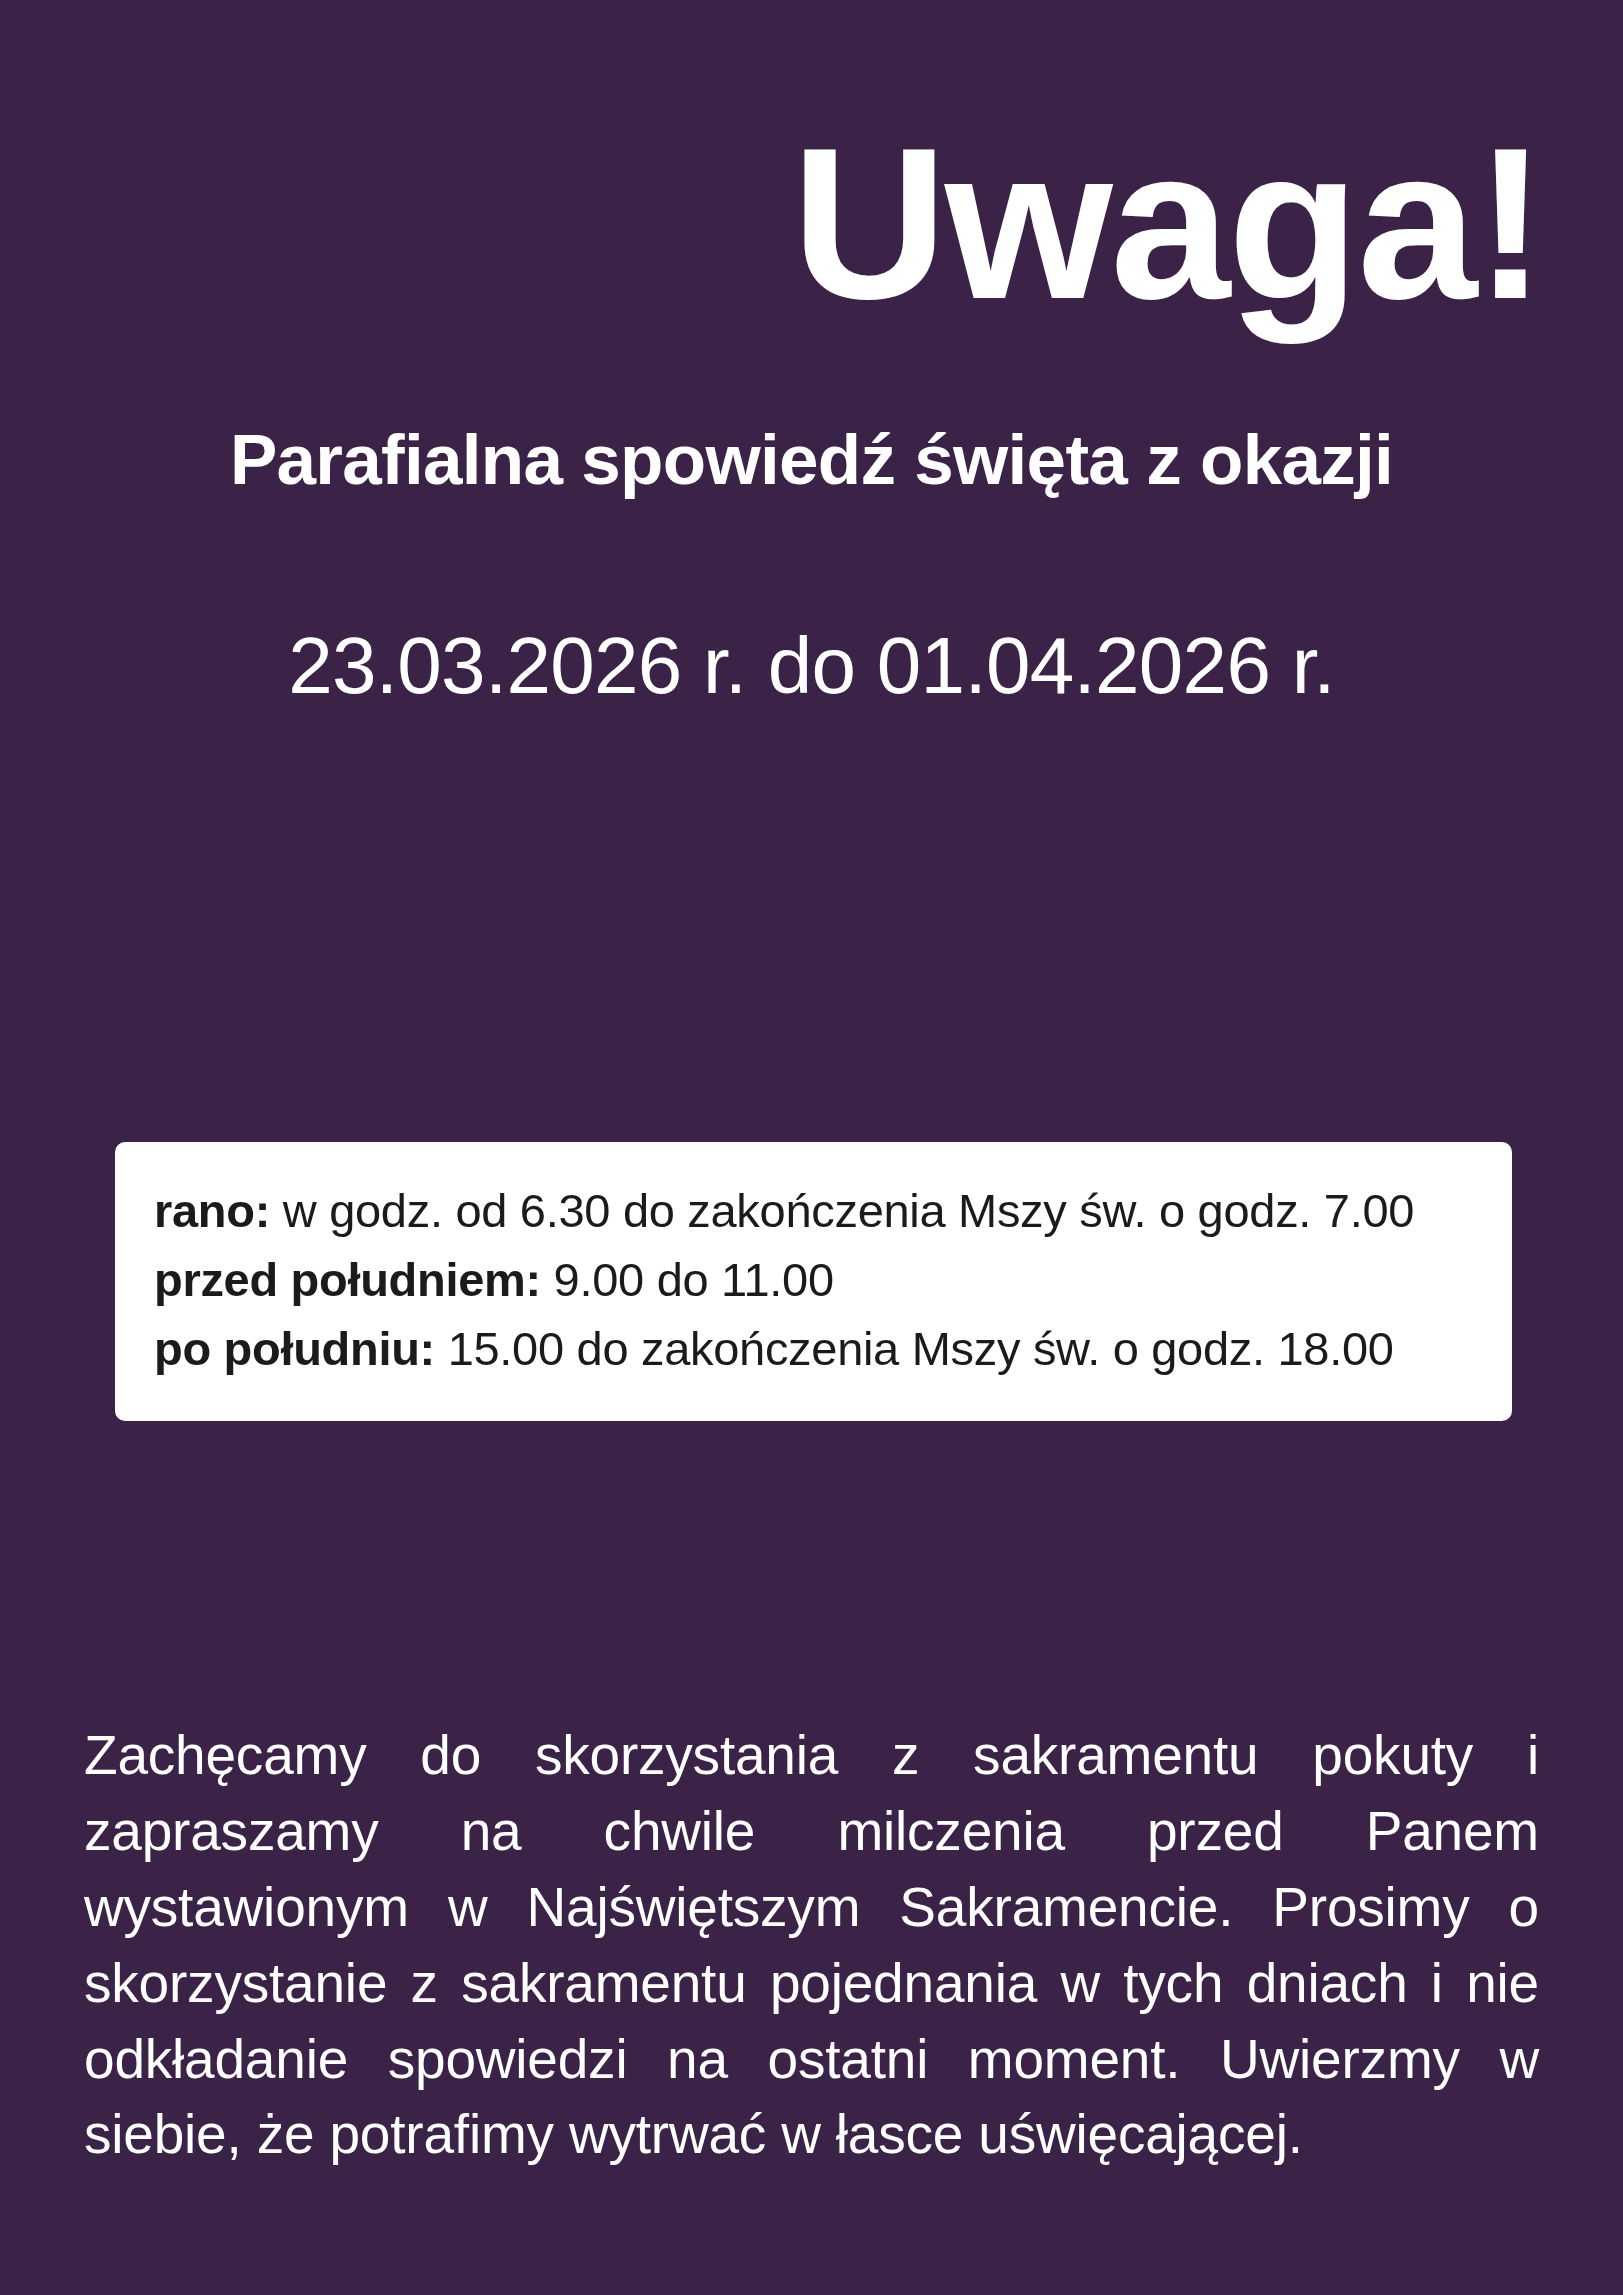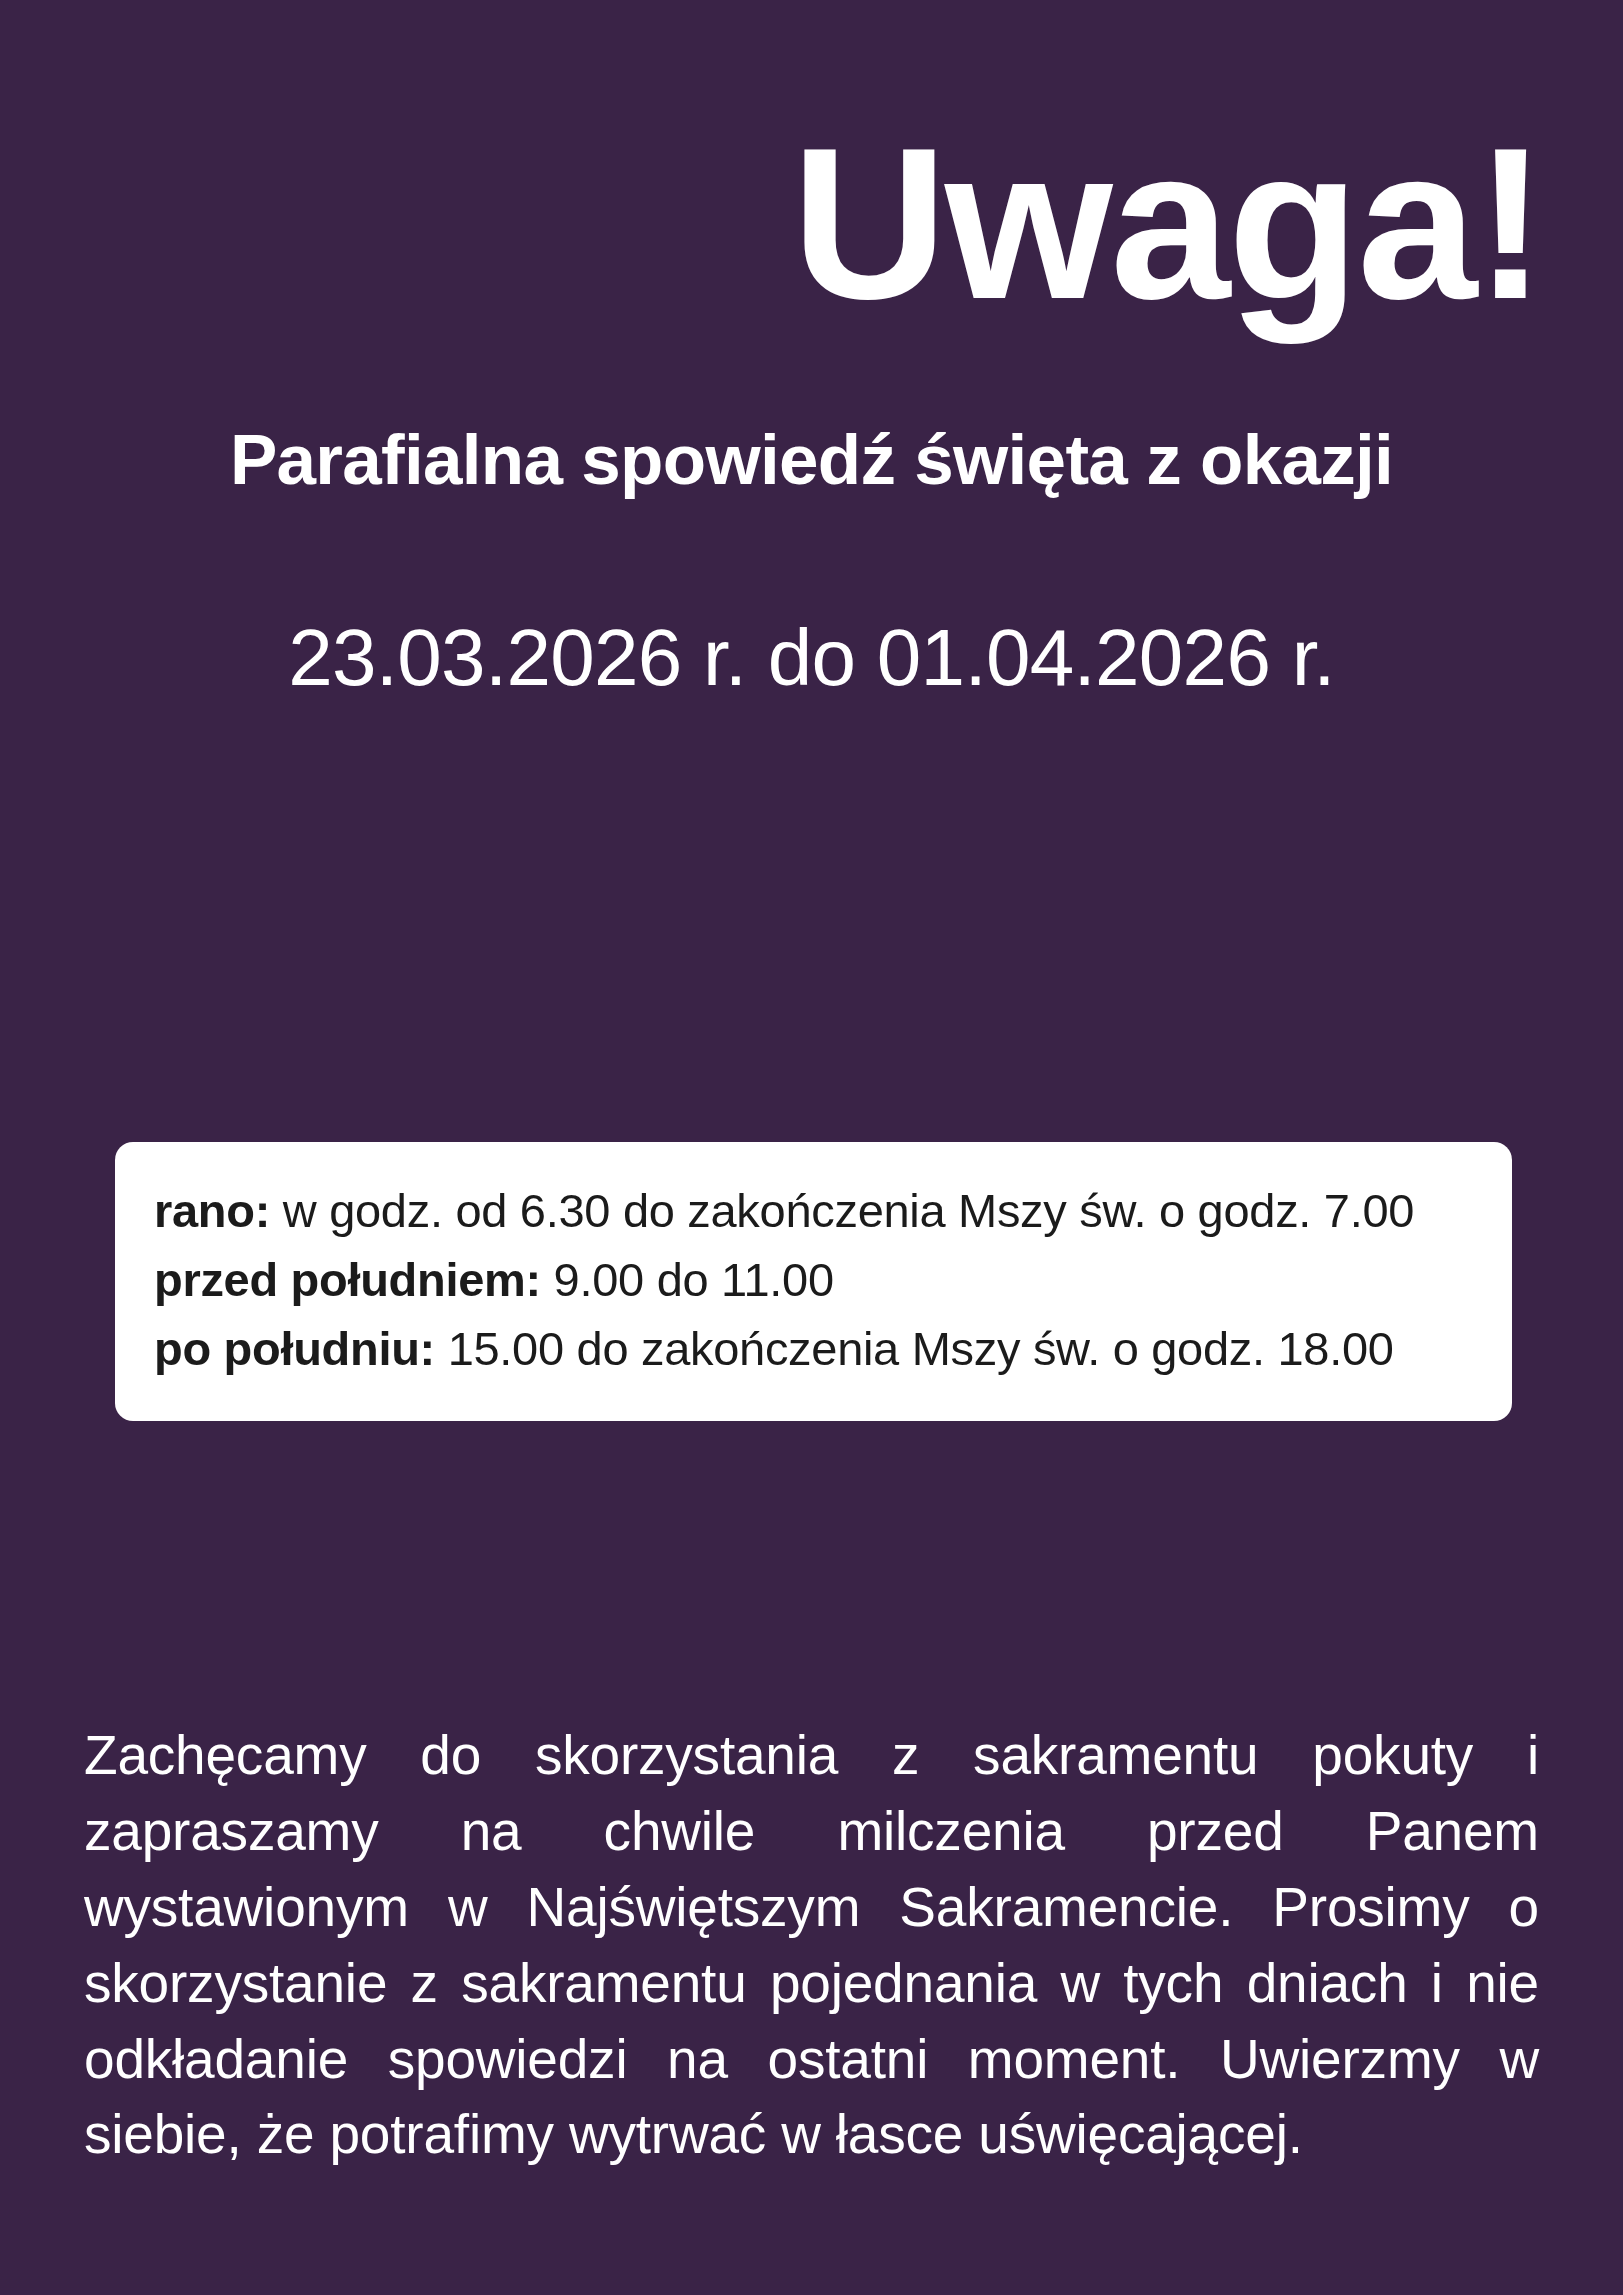--- a/index.html
+++ b/index.html
@@ -39,33 +39,33 @@
     margin: 0;
     padding-top: 88px;
   }
   .subtitle .line2 {
     display: block;
   }
   .dates {
     text-align: center;
     font-size: 80px;
     line-height: 1.1;
-    margin: 8px;
+    margin: 16px;
     padding-top: 105px;
     letter-spacing: -0.7px;
   }
   .hours-card {
     position: absolute;
     left: 115px;
     top: 1142px;
     width: 1397px;
     box-sizing: border-box;
     background: #ffffff;
     color: #1b1b1b;
-    border-radius: 18px;
+    border-radius: 10px;
     padding: 34px 39px 38px 39px;
   }
   .hours-row {
     font-size: 47px;
     line-height: 1.47;
     white-space: nowrap;
     letter-spacing: -0.3px;
   }
   .hours-row .lbl {
     font-weight: bold;

